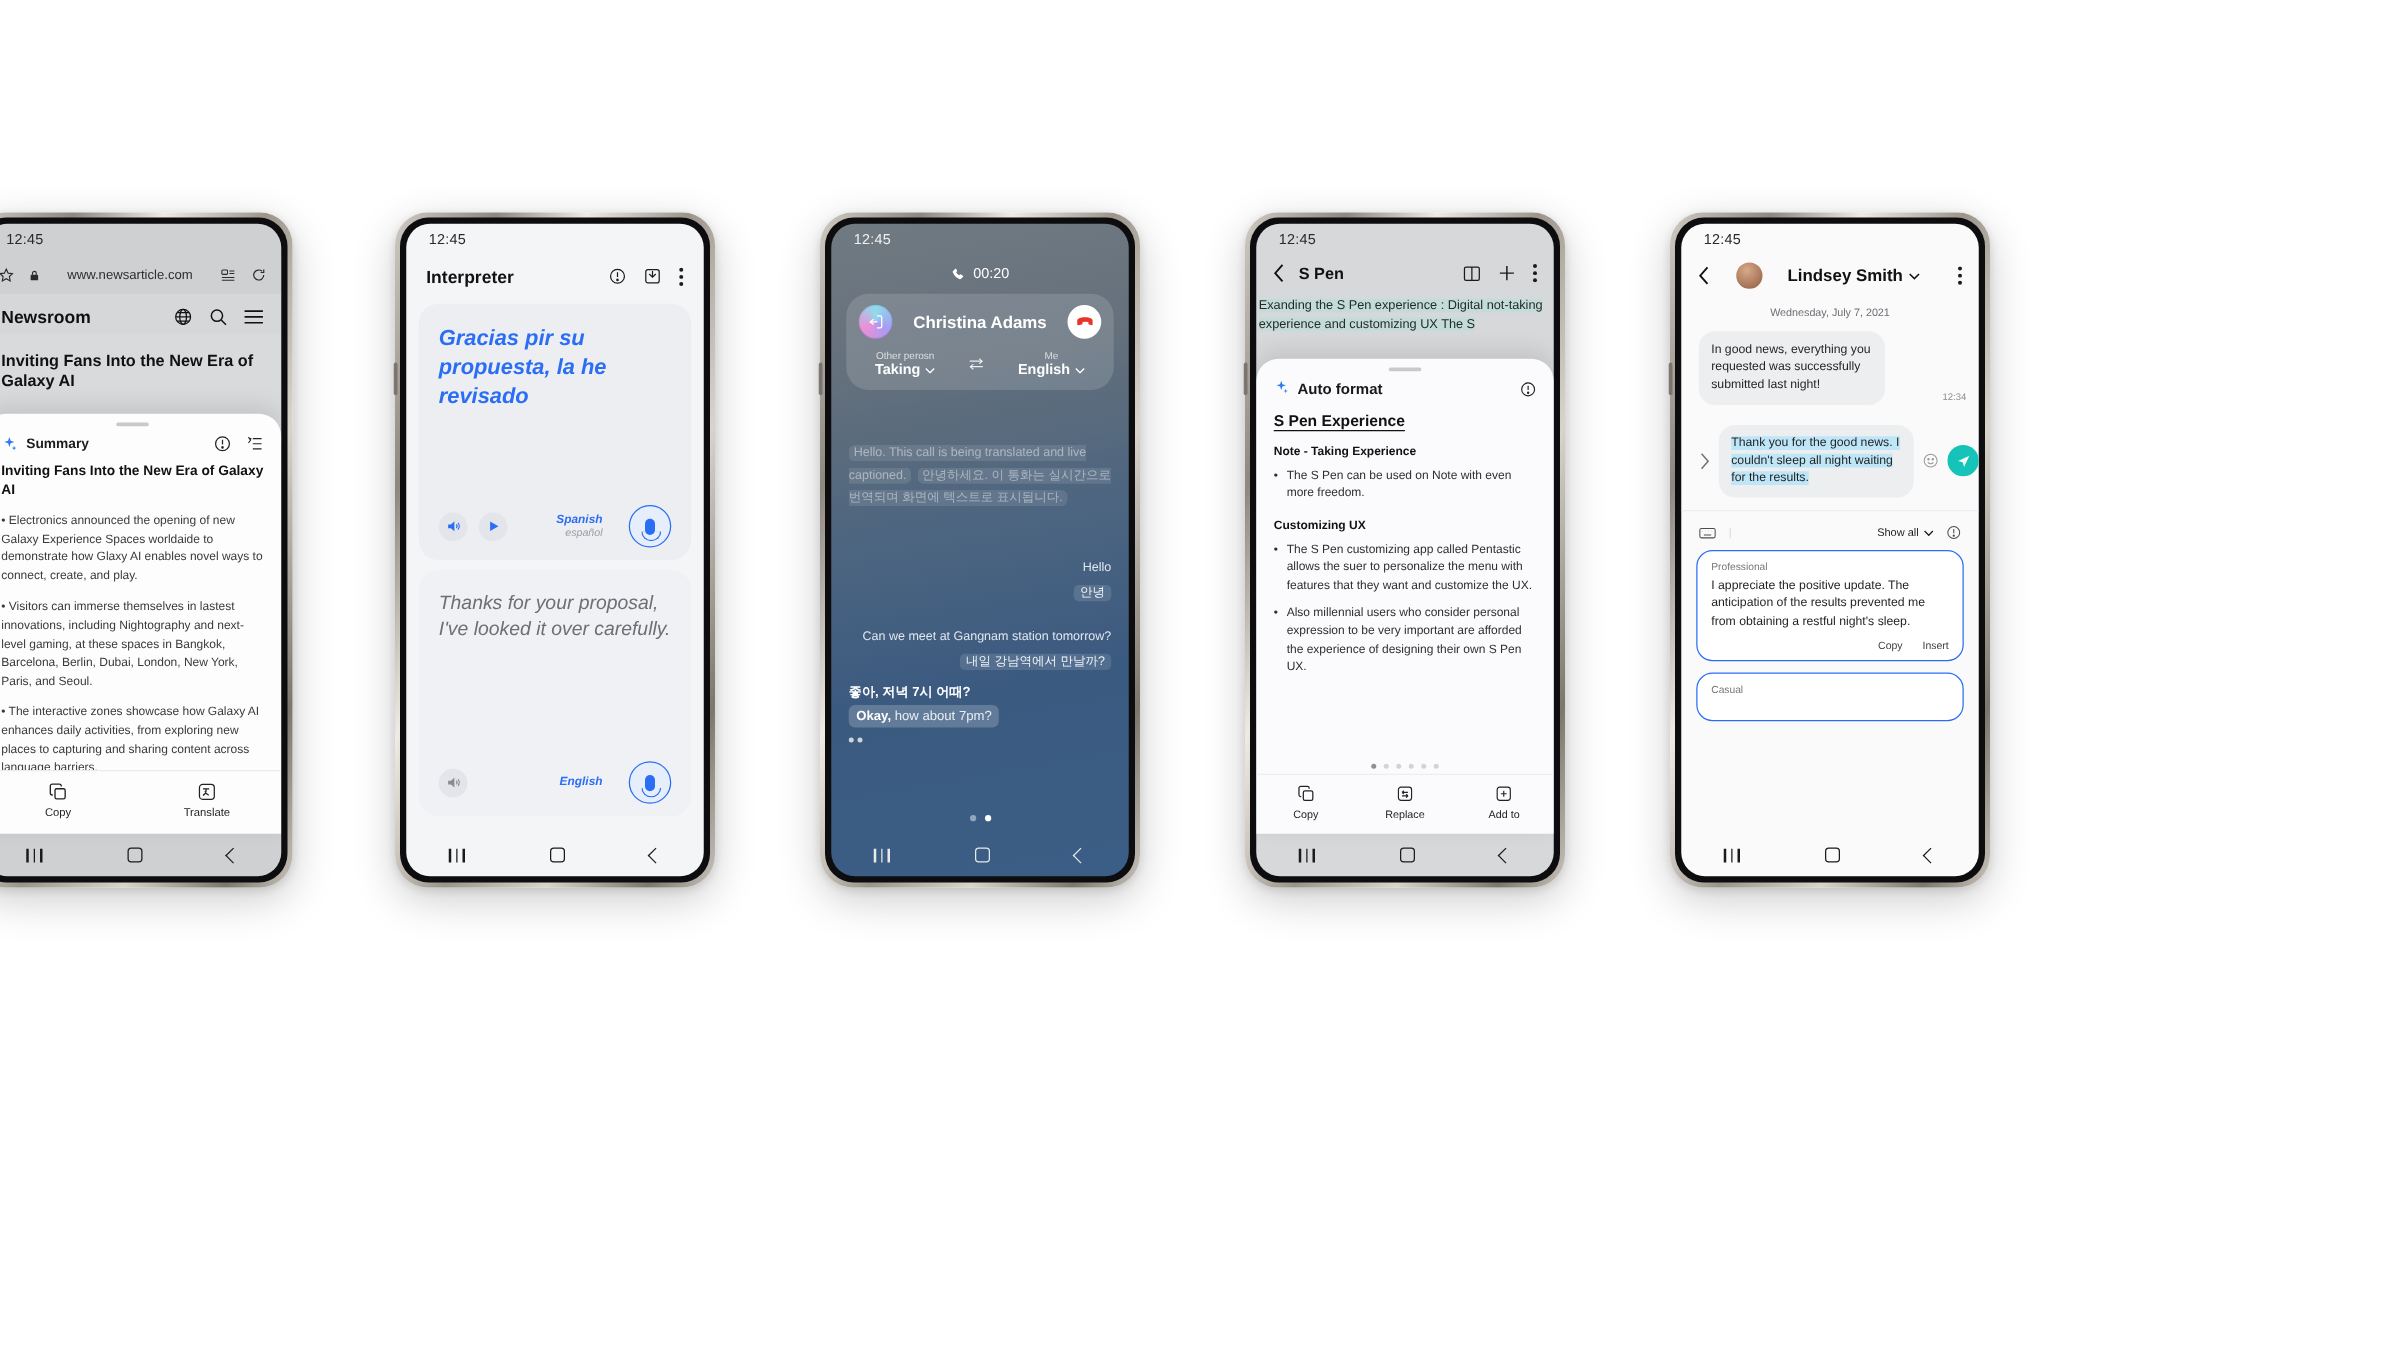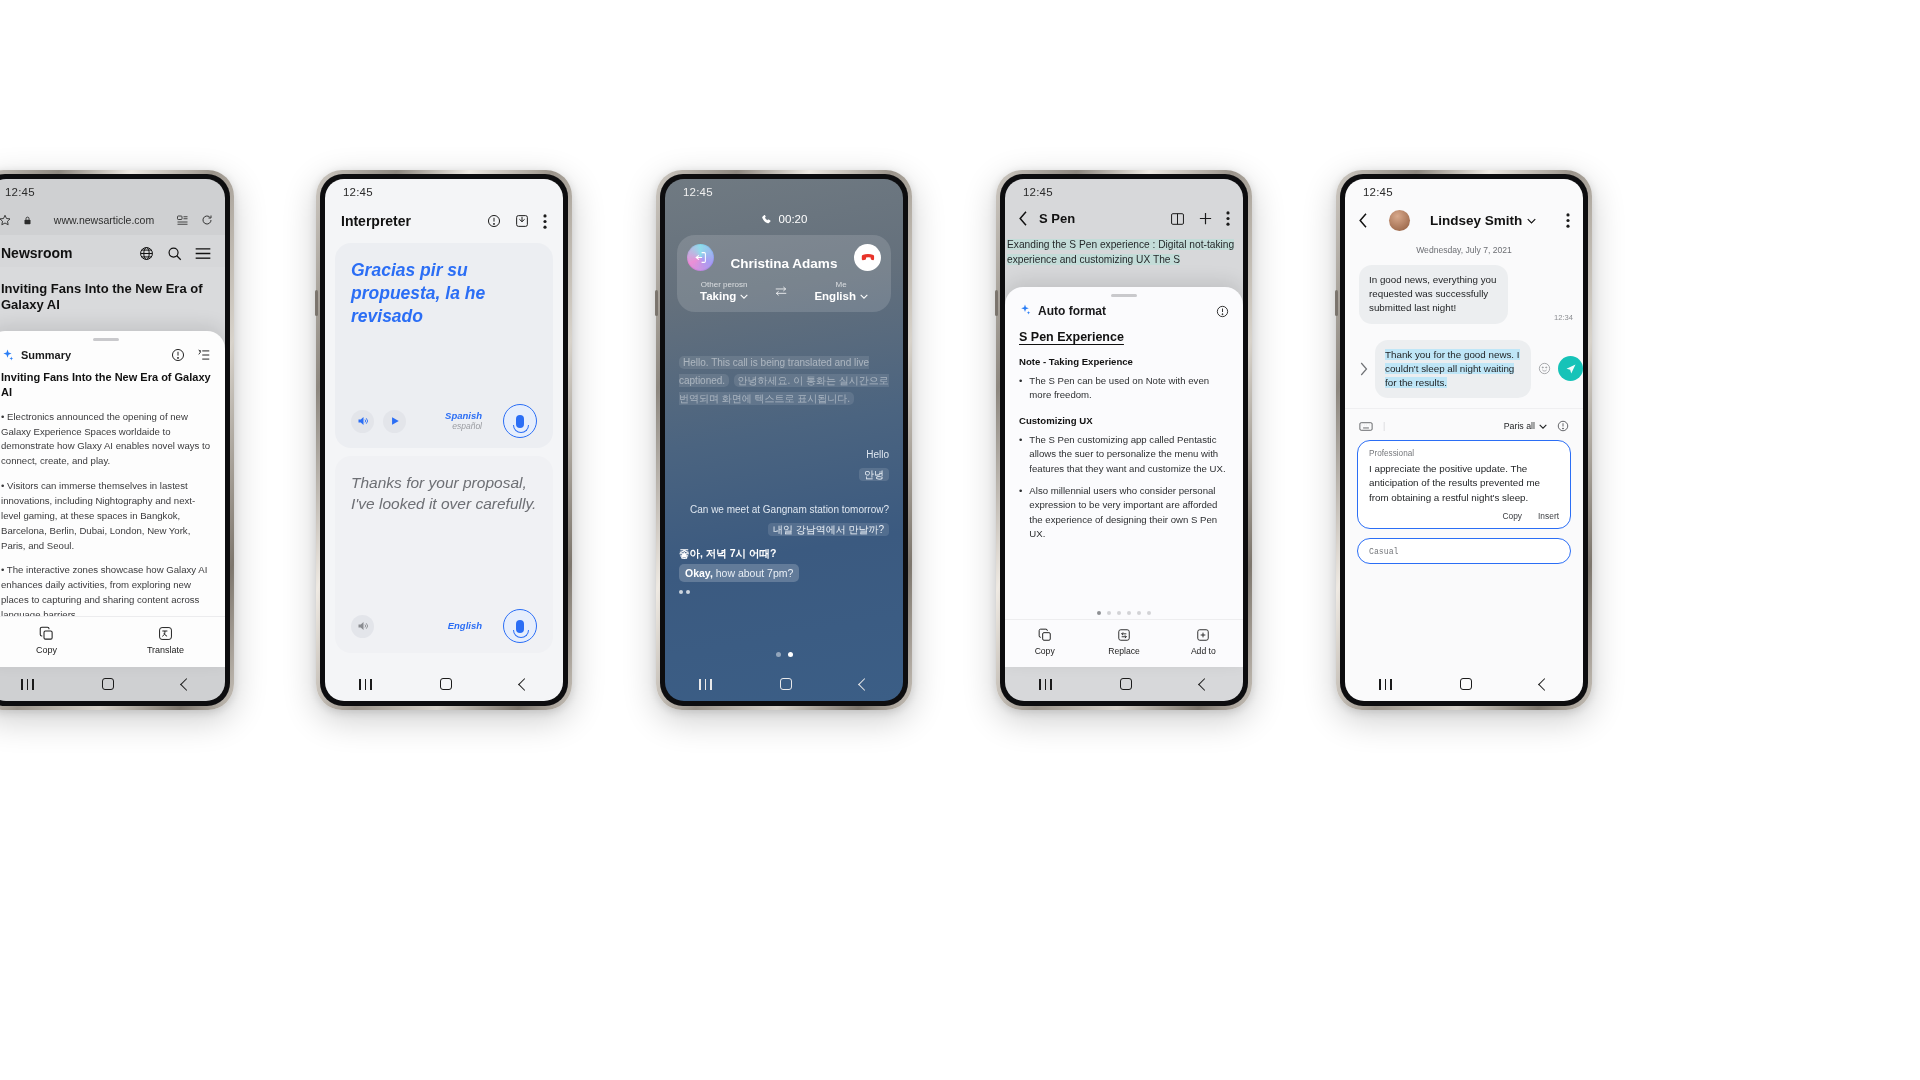--- a/index.html
+++ b/index.html
@@ -99,21 +99,21 @@
   .p2-lang span { font-size: 8.5px; color:#9a9ca1; }
   .p2-mic { width: 34px; height: 34px; border-radius: 50%; background:#e6eefc; border:1.6px solid #2b6ef5; display:flex; align-items:center; justify-content:center; margin-left: 12px; }
   .mic-shape { width: 8px; height: 13px; border-radius: 4px; background:#2b6ef5; position:relative; }
   .mic-shape::after { content:""; position:absolute; left:-3px; bottom:-5px; width:14px; height:7px; border:1.6px solid #2b6ef5; border-top:none; border-radius: 0 0 8px 8px; }
 
   
   #p3 { left: 656px; top: 170px; width: 256px; height: 540px; }
   .p3-screen { background: linear-gradient(170deg,#707a82 0%,#64707c 22%,#4b6480 48%,#3b5a80 70%,#3b5e86 100%); display:flex; flex-direction:column; }
   .p3-calltime { display:flex; align-items:center; justify-content:center; gap: 7px; color:#fff; font-size: 11.5px; padding-top: 8px; }
   .p3-contact { margin: 10px 12px 0; background: rgba(255,255,255,.14); border-radius: 18px; padding: 9px 10px 10px; }
-  .p3-contactrow { display:flex; align-items:flex-end; justify-content:space-between; }
+  .p3-contactrow { display:flex; align-items:center; justify-content:space-between; }
   .p3-avatar { width: 27px; height: 27px; border-radius:50%; background: rgba(255,255,255,.16);
     border: 1.6px solid transparent;
     background-image: linear-gradient(rgba(255,255,255,.13),rgba(255,255,255,.13)), conic-gradient(#7fd7e8,#9b8df0,#e87fd0,#7fd7e8);
     background-origin: border-box; background-clip: padding-box, border-box;
     display:flex; align-items:center; justify-content:center; color:#fff; font-size: 12px; }
   .p3-name { color:#fff; font-size: 13.5px; font-weight: 700; }
   .p3-end { width: 27px; height: 27px; border-radius: 50%; background:#fff; display:flex; align-items:center; justify-content:center; }
   .p3-langs { display:flex; align-items:center; justify-content: space-around; margin-top: 9px; }
   .p3-langcol { display:flex; flex-direction:column; align-items:center; gap:1px; }
   .p3-langcol small { font-size: 8px; color:rgba(255,255,255,.72); }
@@ -720,21 +720,21 @@
                 <rect x="1.5" y="2.5" width="21" height="13" rx="2.2"></rect>
                 <line x1="5" y1="6.5" x2="5.2" y2="6.5"></line>
                 <line x1="9" y1="6.5" x2="9.2" y2="6.5"></line>
                 <line x1="13" y1="6.5" x2="13.2" y2="6.5"></line>
                 <line x1="17.5" y1="6.5" x2="17.7" y2="6.5"></line>
                 <line x1="7" y1="11.5" x2="17" y2="11.5"></line>
               </svg>
           </span>
           <span style="color:#d6d7da;">|</span>
           <span class="p5-showall">
-            <span>Paris all</span>
+            <span>Show all</span>
             <svg width="8" height="5" viewBox="0 0 12 7" fill="none" stroke="#1d1f21" stroke-width="1.6">
                 <polyline points="1,1 6,6 11,1"></polyline>
               </svg>
           </span>
           <span>
             <svg width="12" height="12" viewBox="0 0 24 24" fill="none" stroke="#4a4c50" stroke-width="1.7">
                 <circle cx="12" cy="12" r="9.5"></circle>
                 <line x1="12" y1="6.5" x2="12" y2="13"></line>
                 <circle cx="12" cy="17" r=".9" fill="#4a4c50"></circle>
               </svg>
@@ -743,21 +743,21 @@
 
         <div class="p5-style">
           <div class="lbl">Professional</div>
           <div class="txt">I appreciate the positive update. The anticipation of the results prevented me from obtaining a restful night's sleep.</div>
           <div class="p5-styleacts">
             <span>Copy</span>
             <span>Insert</span>
           </div>
         </div>
 
-        <div class="p5-style clip" style="height:26px; padding-bottom:0;font-family:Liberation Mono, monospace;">
+        <div class="p5-style clip" style="height:39px; padding-bottom:0;">
           <div class="lbl">Casual</div>
         </div>
 
         <div class="navbar">
           <span class="nav-recent">
               <i></i>
               <i></i>
               <i></i>
             </span>
           <span class="nav-home"></span>

